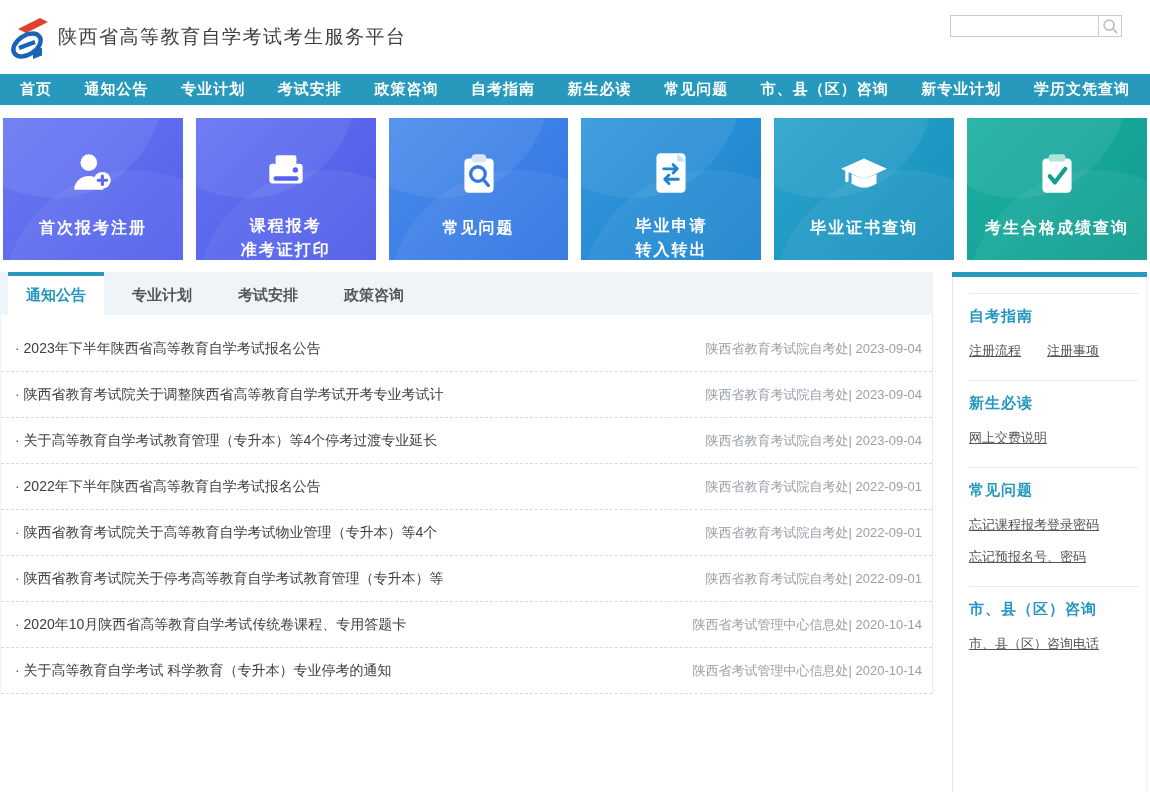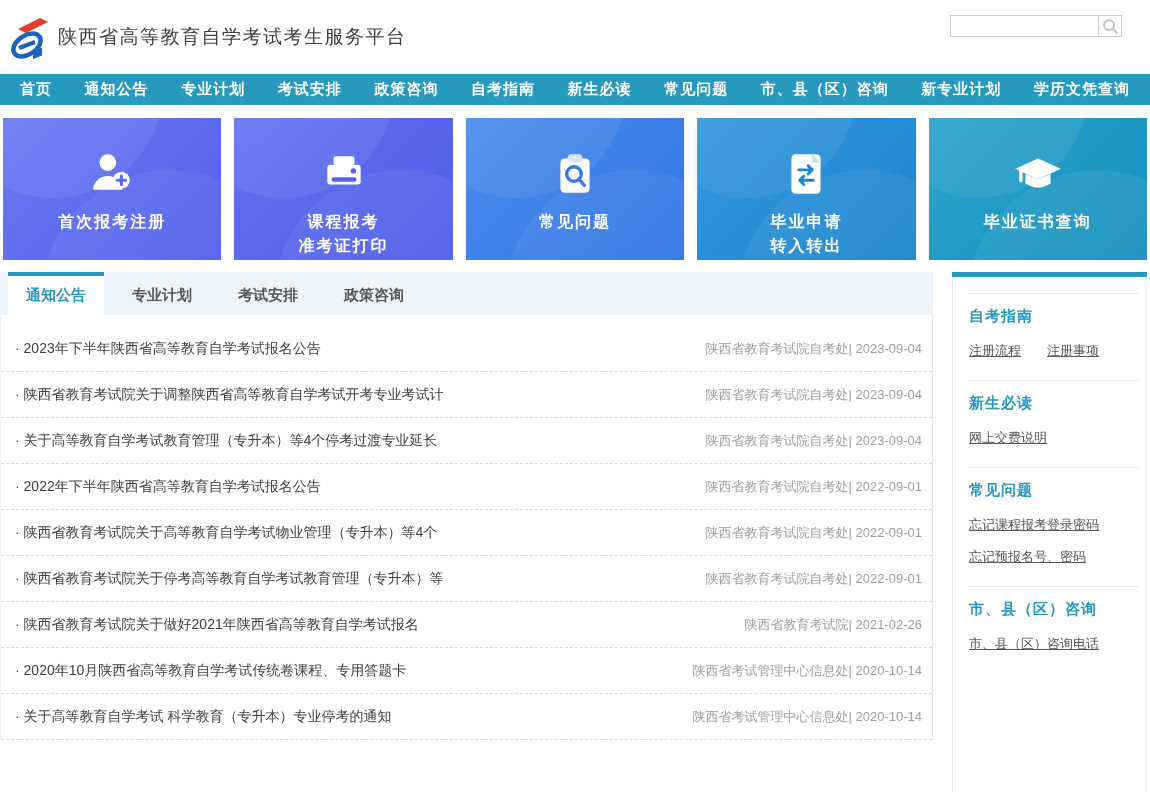--- a/index.html
+++ b/index.html
@@ -17,21 +17,21 @@
   
   .nav { height:31px; background:#2799bd; display:flex; align-items:center; justify-content:space-between; padding:0 20px; }
   .nav-item { color:#fff; font-size:15px; font-weight:bold; letter-spacing:1px; cursor:pointer; white-space:nowrap; }
 
   
   .tiles { display:flex; gap:13px; padding:0 3px; margin-top:13px; height:142px; }
   .tile { flex:1; position:relative; overflow:hidden; color:#fff; display:flex; flex-direction:column; align-items:center; padding-top:30px; cursor:pointer; }
   .tile::before { content:""; position:absolute; width:220px; height:220px; border-radius:50%; background:rgba(255,255,255,0.07); top:-140px; left:-60px; }
   .tile::after { content:""; position:absolute; width:260px; height:260px; border-radius:50%; background:rgba(255,255,255,0.06); bottom:-170px; right:-80px; }
   .tile-icon { height:52px; display:flex; align-items:center; justify-content:center; position:relative; z-index:1; }
-  .tile-label { margin-top:10px; font-size:16px; font-weight:bold; letter-spacing:2px; text-align:center; line-height:24px; position:relative; z-index:1; }
+  .tile-label { margin-top:16px; font-size:16px; font-weight:bold; letter-spacing:2px; text-align:center; line-height:24px; position:relative; z-index:1; }
   .tile-label span { display:block; }
 
   
   .main { display:flex; margin-top:12px; padding-right:3px; }
   .left-col { width:933px; }
   .right-col { flex:1; margin-left:19px; }
 
   
   .tab-bar { height:43px; background:#eef4f8; display:flex; }
   .tab { width:96px; margin-right:10px; display:flex; align-items:center; justify-content:center; font-size:15px; font-weight:bold; color:#555; cursor:pointer; border-top:4px solid transparent; }
@@ -160,20 +160,33 @@
         <path d="M14 24 L14 33 Q26 41 38 33 L38 24 L26 29 Z" fill="#fff"></path>
         <rect x="8" y="19" width="3.2" height="13" rx="1.5" fill="#fff"></rect>
       </svg>
     </div>
     <div class="tile-label">
       <span>毕业证书查询</span>
         <span></span>
     </div>
   </div>
 
+  <div class="tile" style="background:linear-gradient(135deg,#1db0a2,#0f9c8f)">
+    <div class="tile-icon">
+      <svg width="50" height="50" viewBox="0 0 48 48">
+        <rect x="10" y="9" width="28" height="33" rx="4" fill="#fff"></rect>
+        <rect x="16" y="5" width="16" height="7" rx="3" fill="#aee4dc"></rect>
+        <path d="M17 26 l5 6 l10 -13" fill="none" stroke="#12a093" stroke-width="4" stroke-linecap="round" stroke-linejoin="round"></path>
+      </svg>
+    </div>
+    <div class="tile-label">
+      <span>考生合格成绩查询</span>
+        <span></span>
+    </div>
+  </div>
 </div>
 
 <div class="main">
 
   <div class="left-col">
     <div class="tab-bar">
       <div class="tab active">通知公告</div>
       <div class="tab">专业计划</div>
       <div class="tab">考试安排</div>
       <div class="tab">政策咨询</div>
@@ -198,24 +211,20 @@
       </div>
       <div class="row">
         <span class="row-title">陕西省教育考试院关于高等教育自学考试物业管理（专升本）等4个</span>
         <span class="row-meta"><span class="row-src">陕西省教育考试院自考处</span><span>2022-09-01</span></span>
       </div>
       <div class="row">
         <span class="row-title">陕西省教育考试院关于停考高等教育自学考试教育管理（专升本）等</span>
         <span class="row-meta"><span class="row-src">陕西省教育考试院自考处</span><span>2022-09-01</span></span>
       </div>
       <div class="row">
-        <span class="row-title">陕西省教育考试院关于做好2021年陕西省高等教育自学考试报名</span>
-        <span class="row-meta"><span class="row-src">陕西省教育考试院</span><span>2021-02-26</span></span>
-      </div>
-      <div class="row">
         <span class="row-title">2020年10月陕西省高等教育自学考试传统卷课程、专用答题卡</span>
         <span class="row-meta"><span class="row-src">陕西省考试管理中心信息处</span><span>2020-10-14</span></span>
       </div>
       <div class="row">
         <span class="row-title">关于高等教育自学考试 科学教育（专升本）专业停考的通知</span>
         <span class="row-meta"><span class="row-src">陕西省考试管理中心信息处</span><span>2020-10-14</span></span>
       </div>
     </div>
   </div>
 

